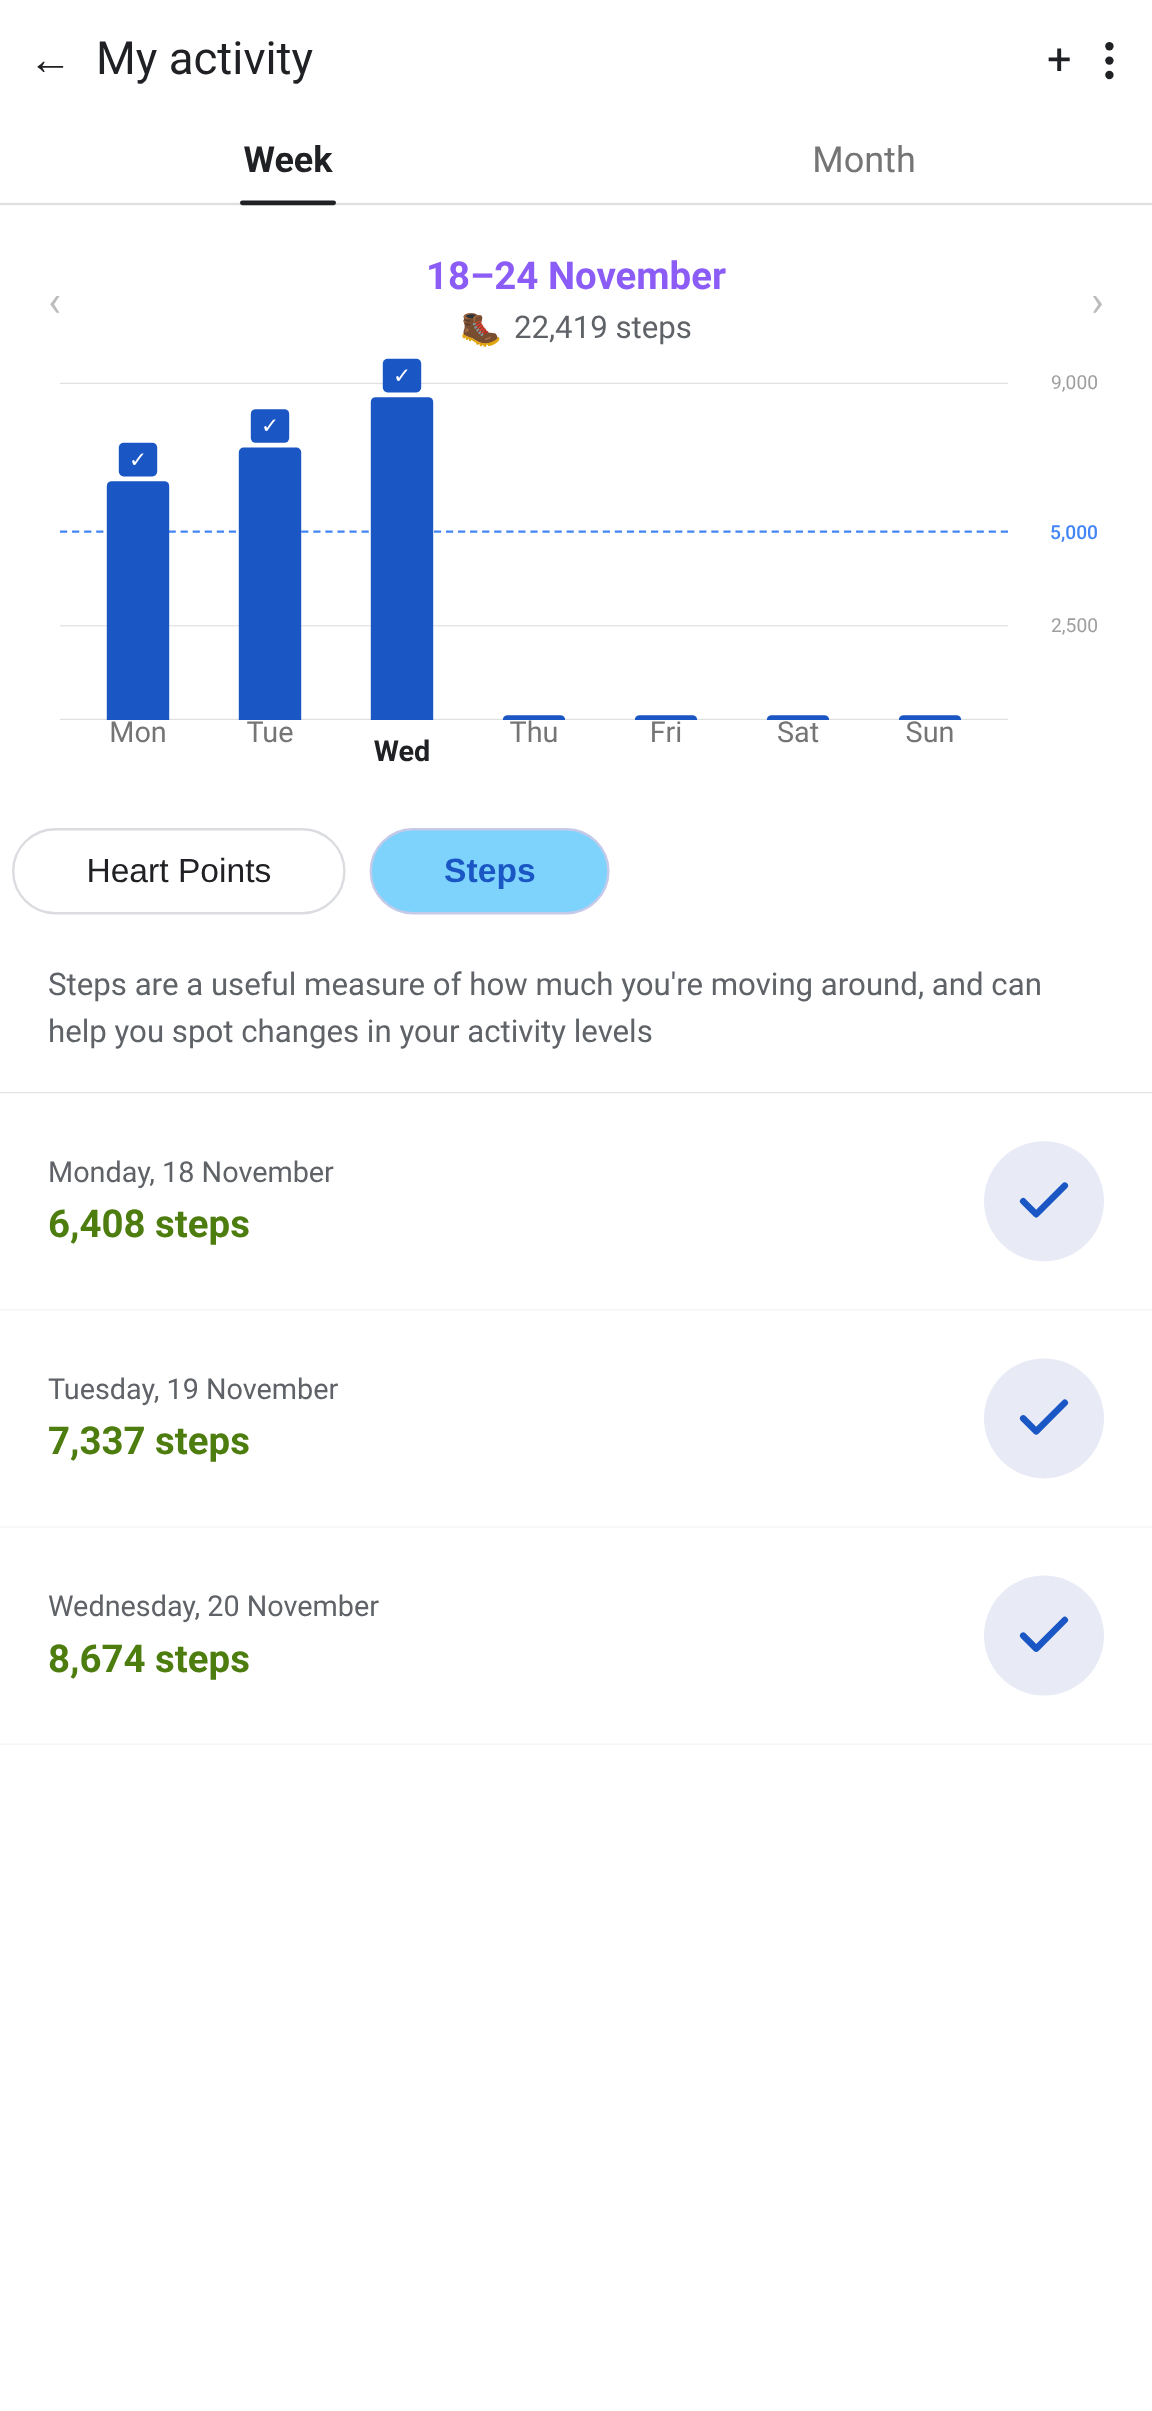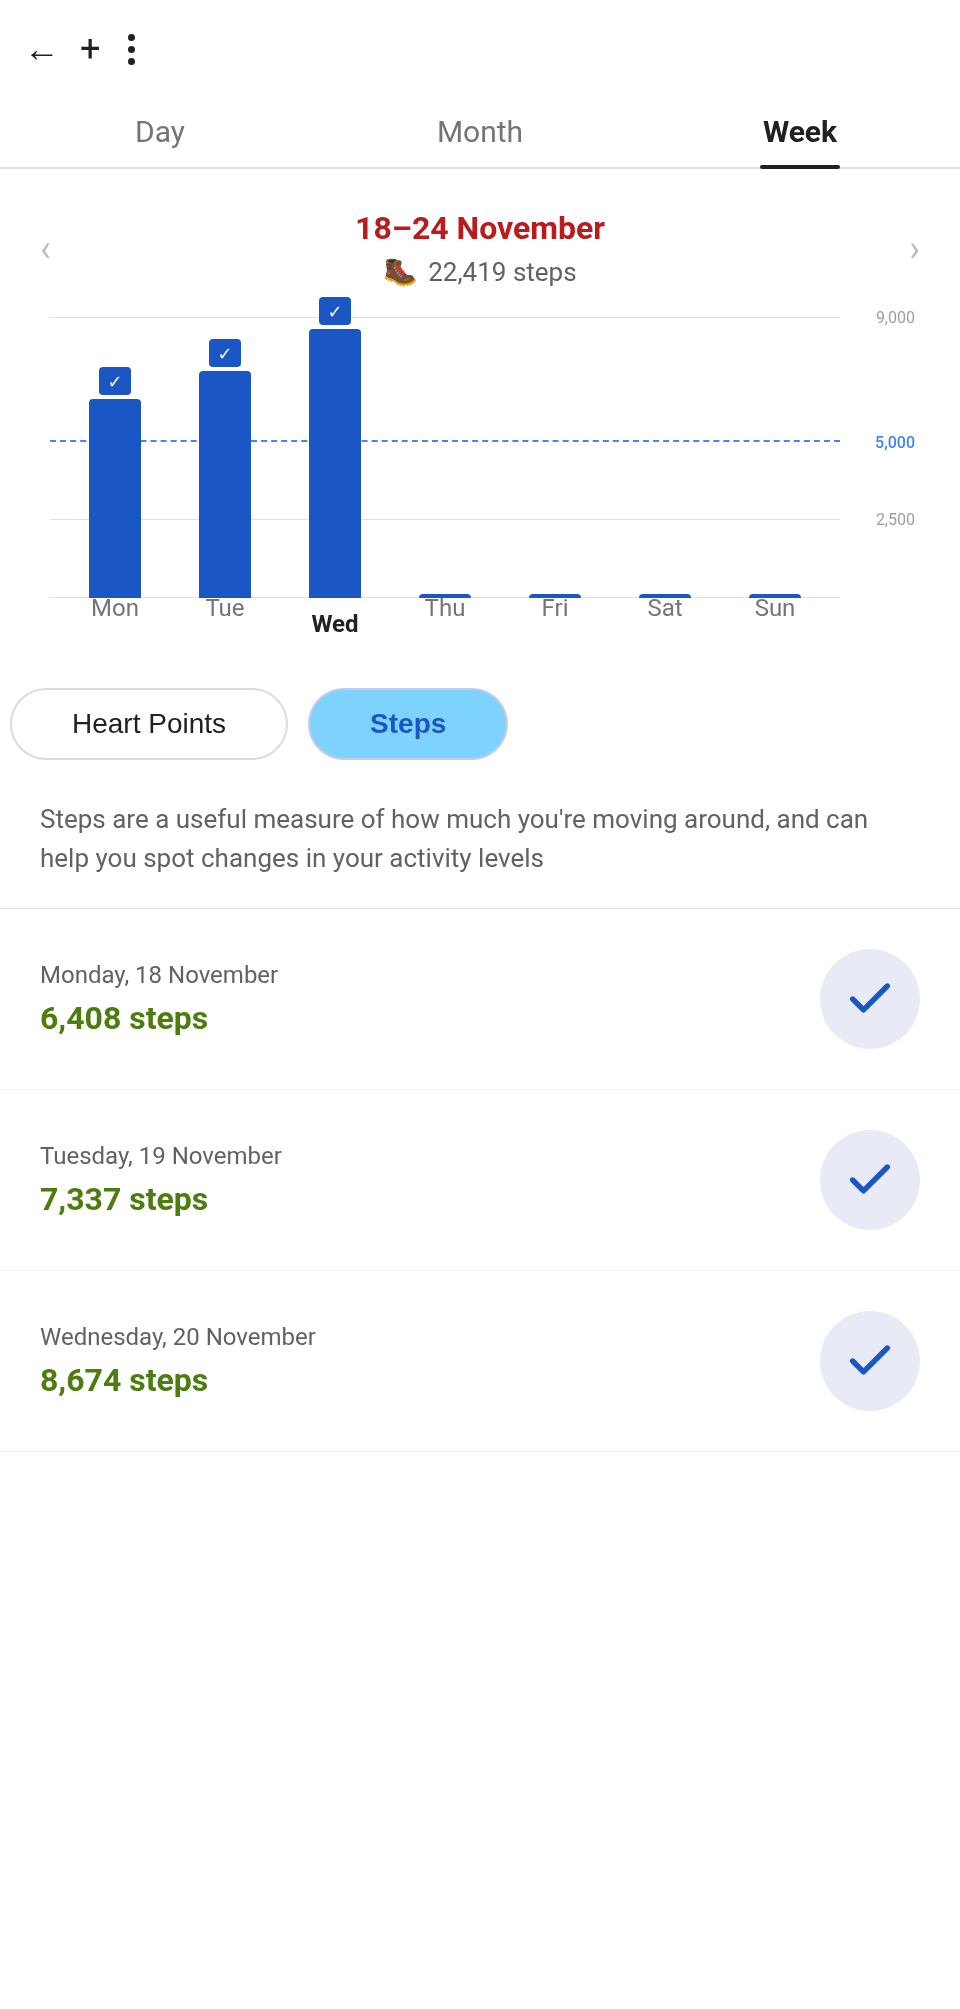--- a/index.html
+++ b/index.html
@@ -103,21 +103,21 @@
       color: #bdbdbd;
       cursor: pointer;
       user-select: none;
     }
     .week-nav-center {
       text-align: center;
     }
     .week-date {
       font-size: 32px;
       font-weight: 700;
-      color: #b91c1c;
+      color: #8b5cf6;
     }
     .week-steps {
       display: flex;
       align-items: center;
       justify-content: center;
       gap: 10px;
       margin-top: 8px;
       font-size: 26px;
       color: #5f6368;
     }
@@ -288,34 +288,34 @@
     .check-circle svg {
       width: 52px;
       height: 52px;
     }
   </style>
 </head>
 <body>
 
 <div class="header">
   <span class="header-back">←</span>
+  <span class="header-title">My activity</span>
   <div class="header-actions">
     <span class="header-plus">+</span>
     <div class="header-dots">
       <span class="dot"></span>
       <span class="dot"></span>
       <span class="dot"></span>
     </div>
   </div>
 </div>
 
 <div class="tabs">
-  <div class="tab">Day</div>
+  <div class="tab active">Week</div>
   <div class="tab">Month</div>
-  <div class="tab active">Week</div>
 </div>
 
 <div class="week-nav">
   <span class="week-nav-arrow">‹</span>
   <div class="week-nav-center">
     <div class="week-date">18–24 November</div>
     <div class="week-steps">
       <span class="steps-icon">🥾</span>
       <span>22,419 steps</span>
     </div>

